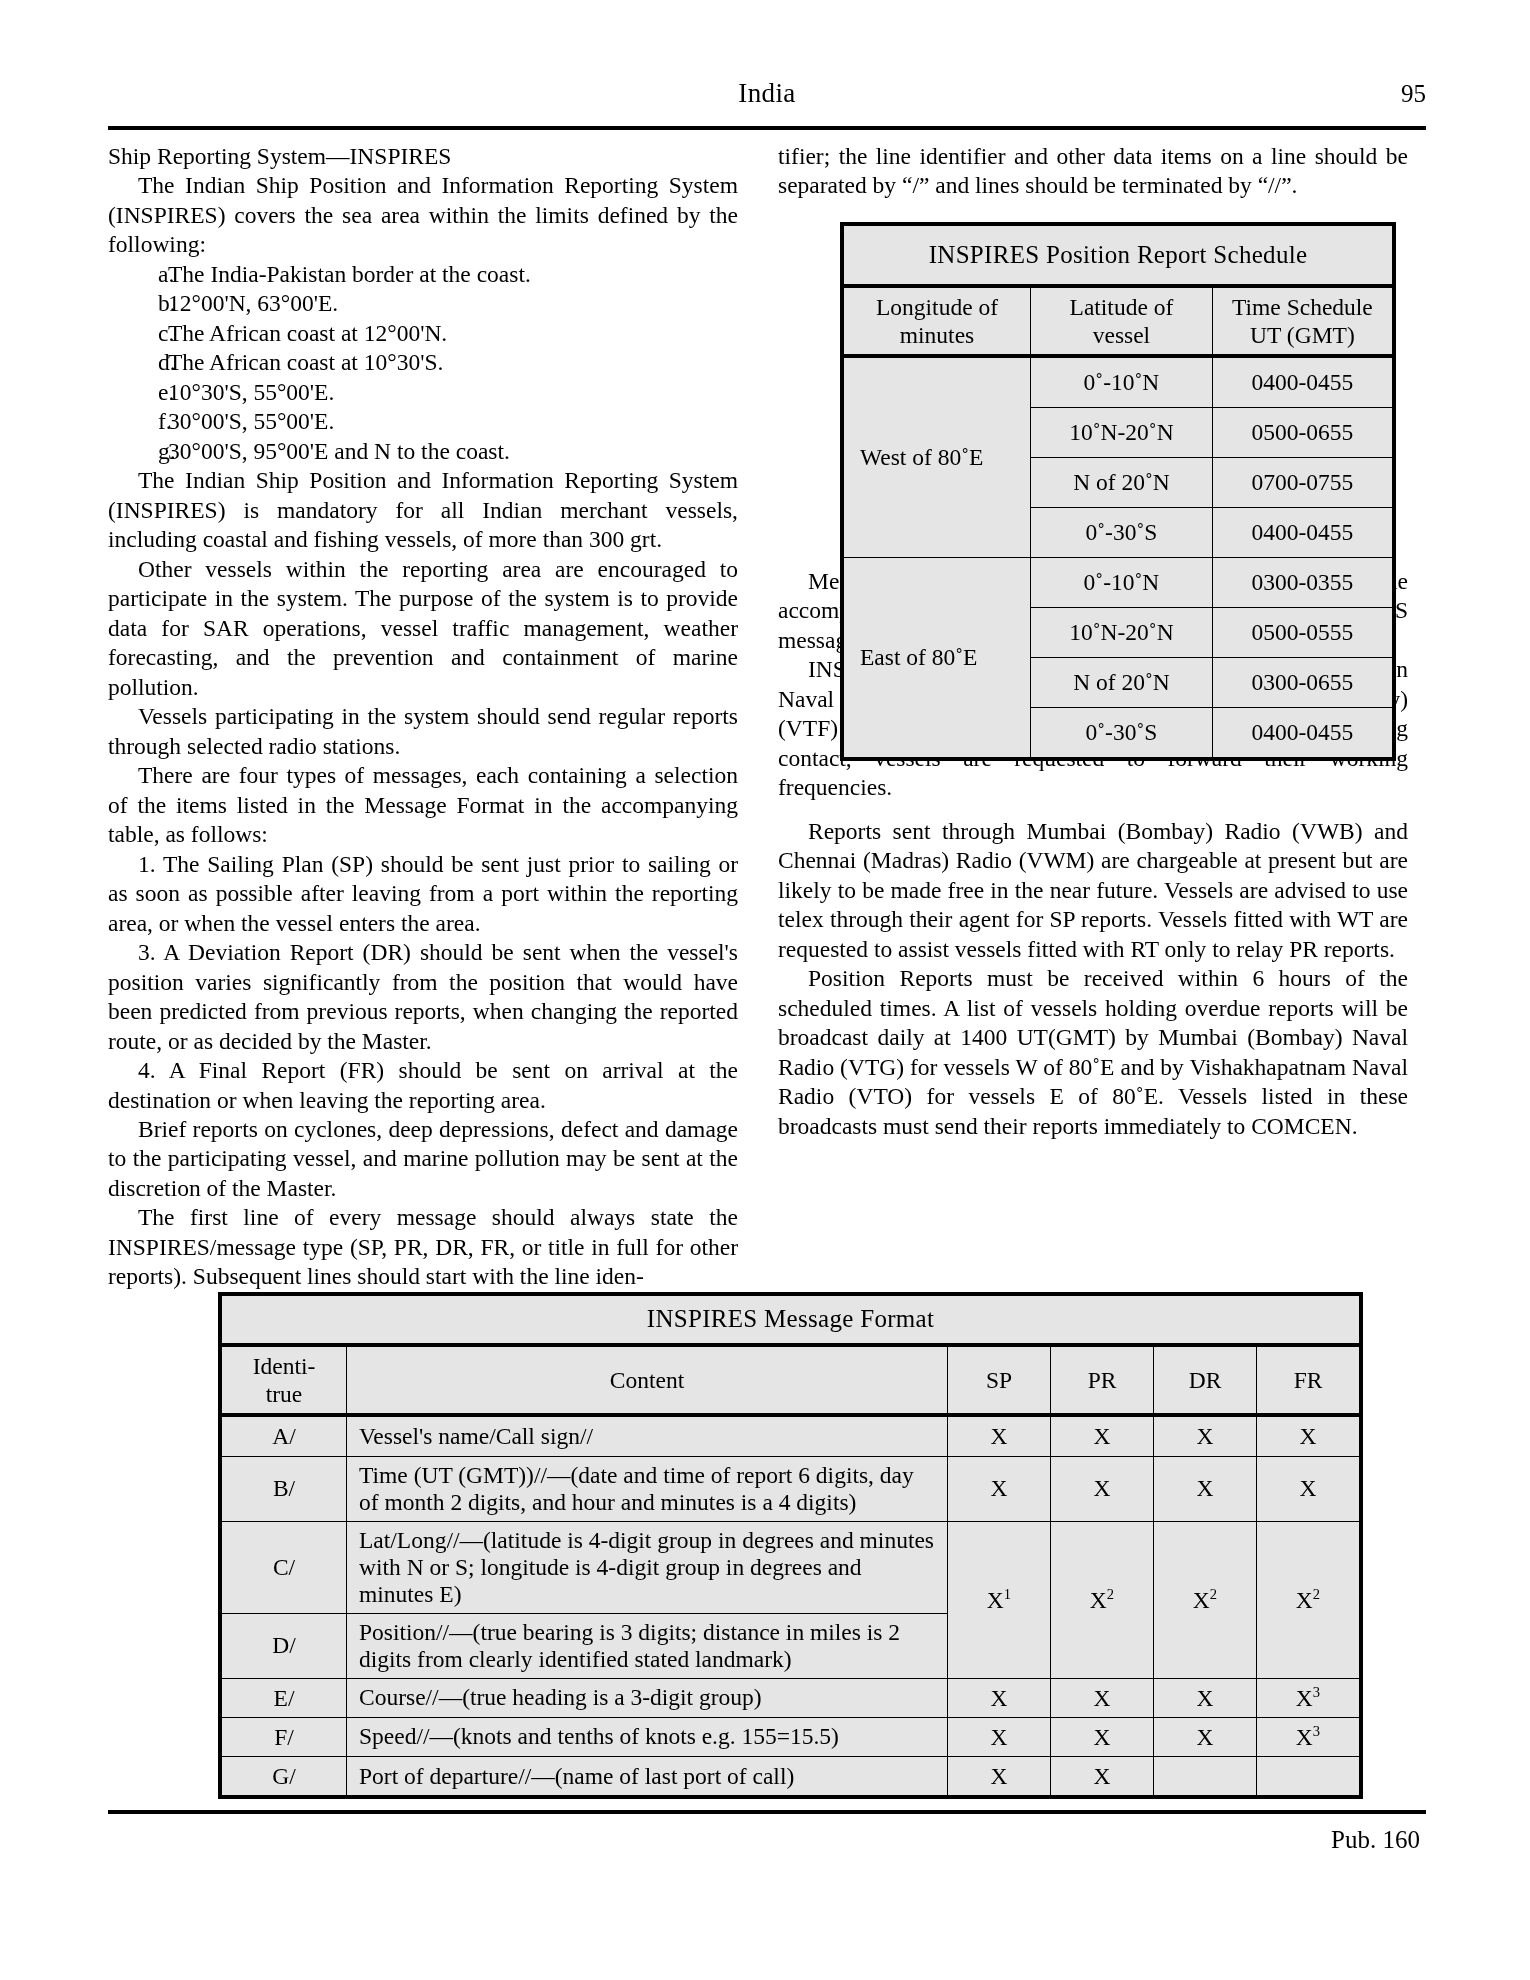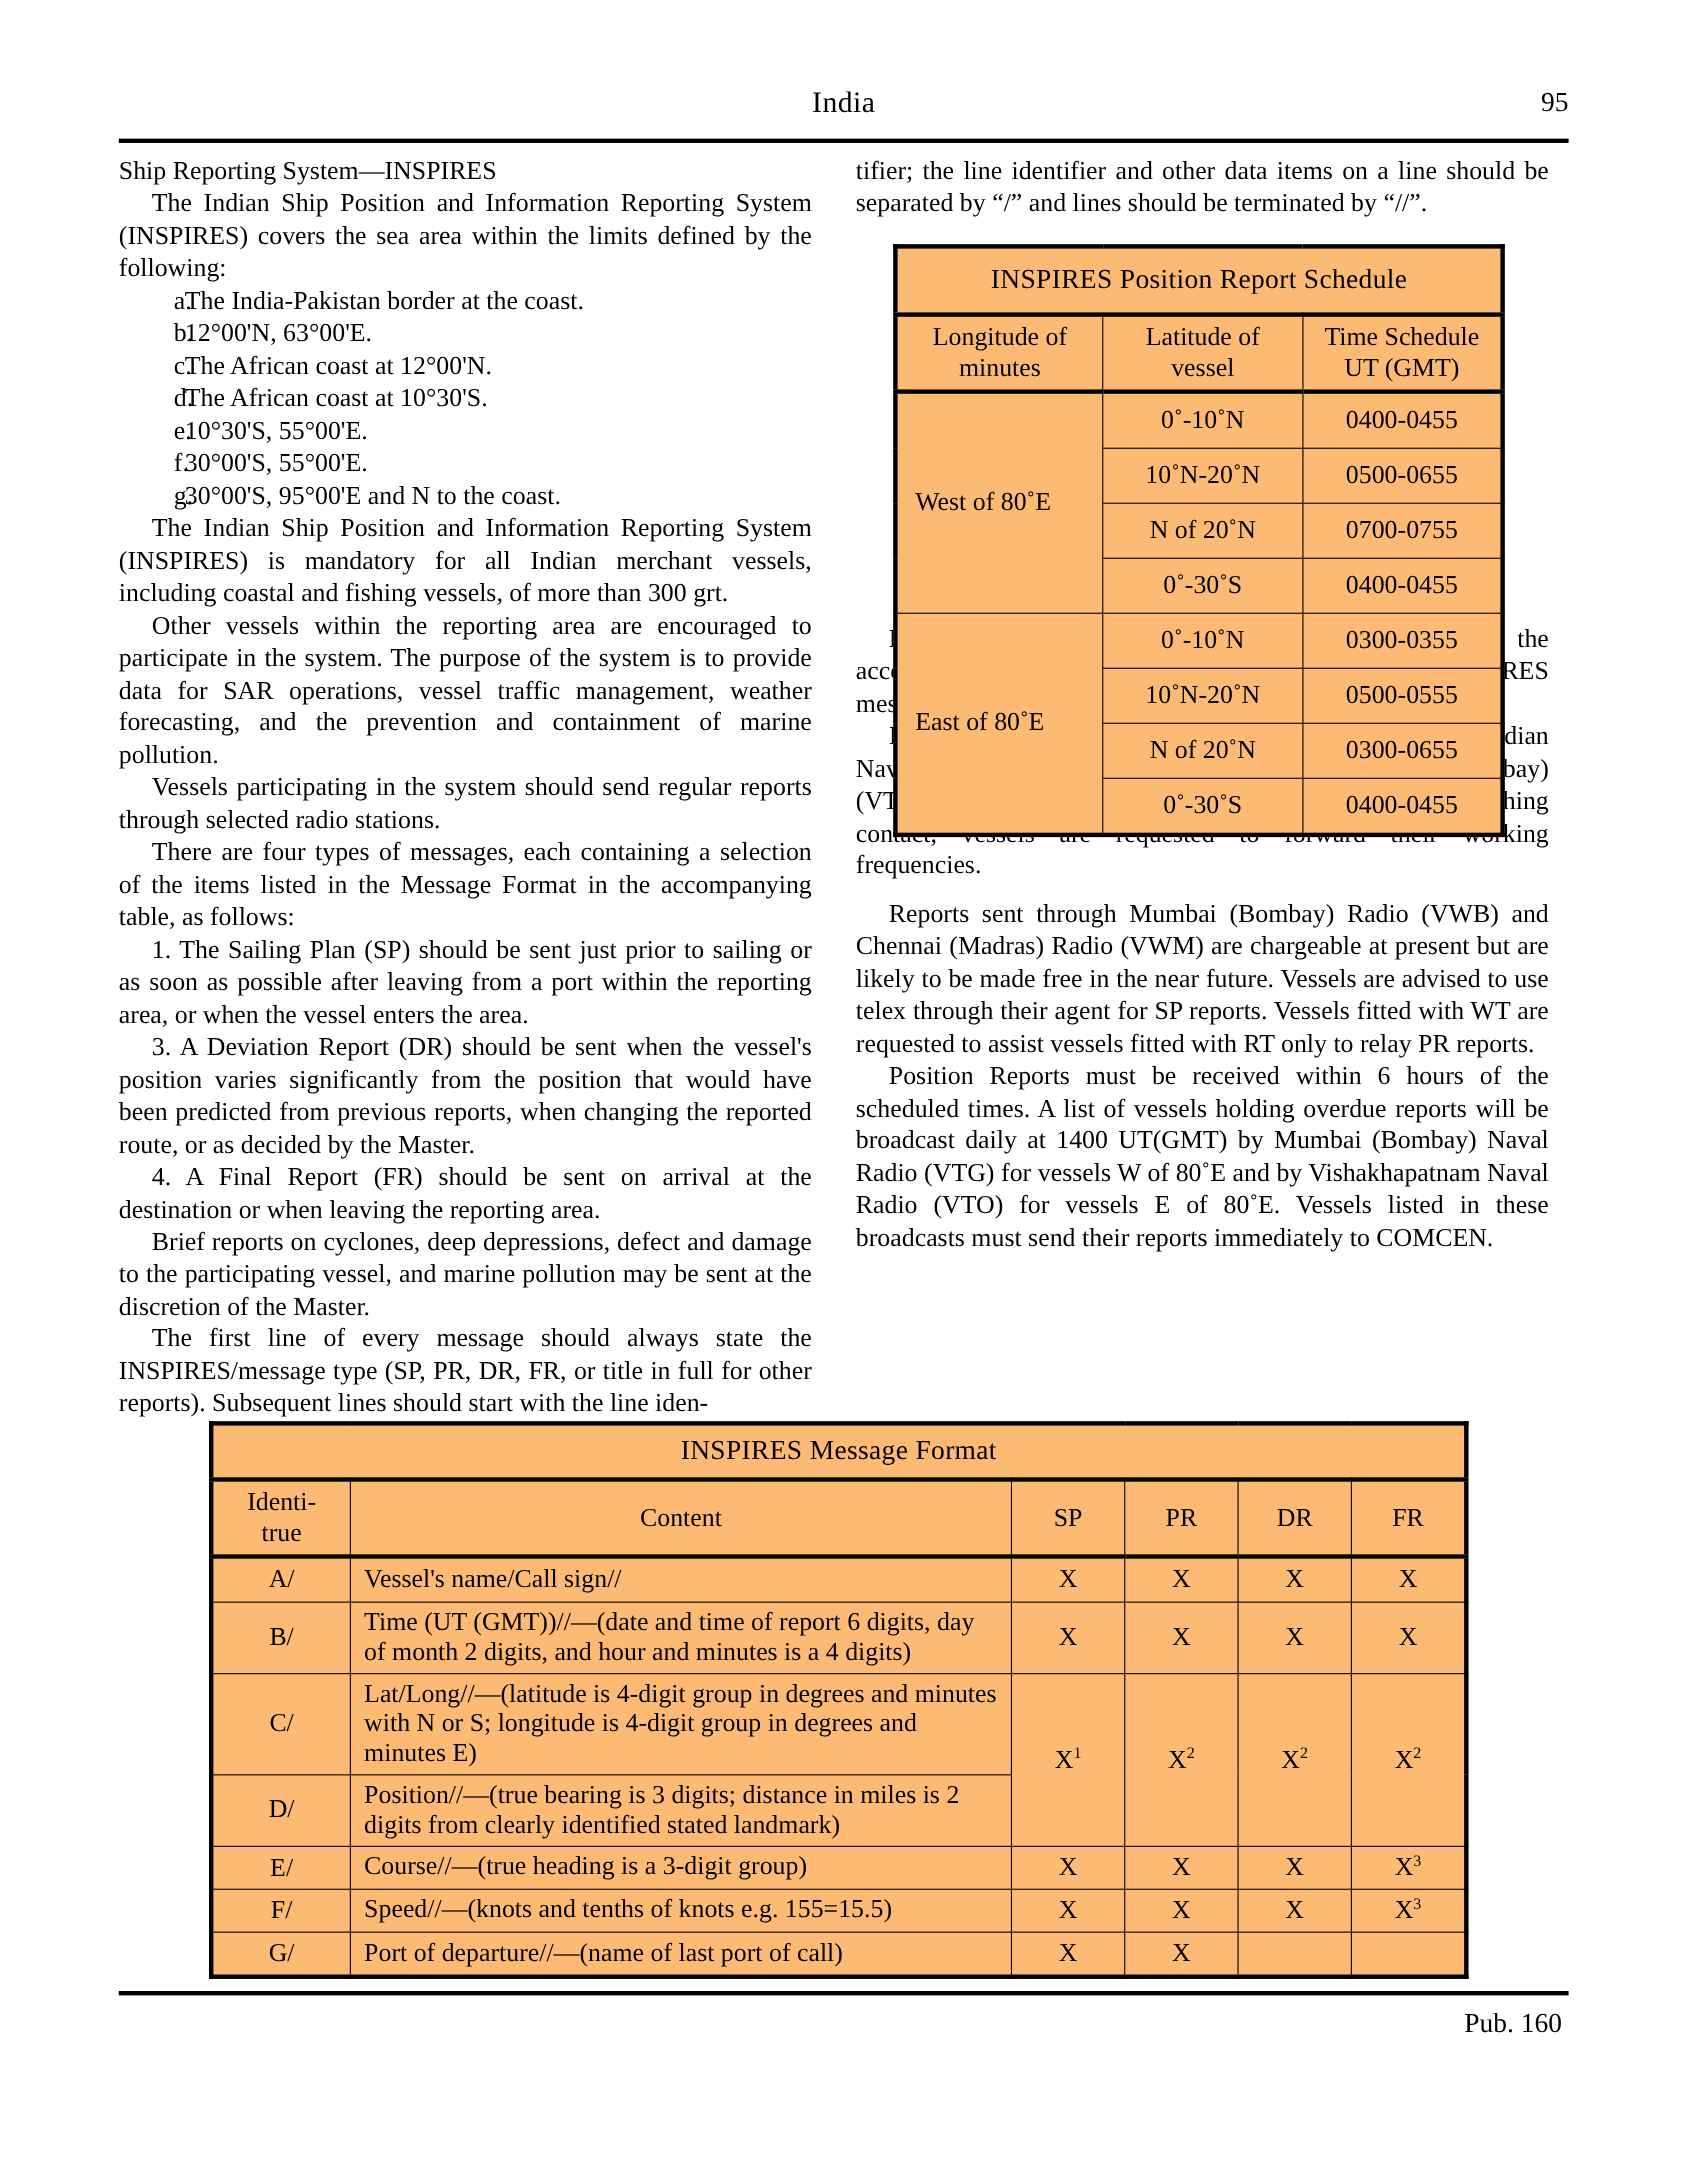--- a/index.html
+++ b/index.html
@@ -111,21 +111,22 @@
     flex: 0 0 auto;
   }
   .alpha-list .txt { flex: 1 1 auto; }
 
   .num-para { text-indent: 44px; }
 
   
   table.doc {
     border-collapse: collapse;
     font-size: 23.5px;
-    background: #fdba74;
+    background: #e5e5e5;
+    margin-left: 28px;
   }
   table.doc td, table.doc th {
     border: 1.5px solid #000;
     padding: 5px 8px;
     font-weight: normal;
     vertical-align: middle;
   }
   .tbl-caption {
     text-align: center;
     font-size: 25px;

